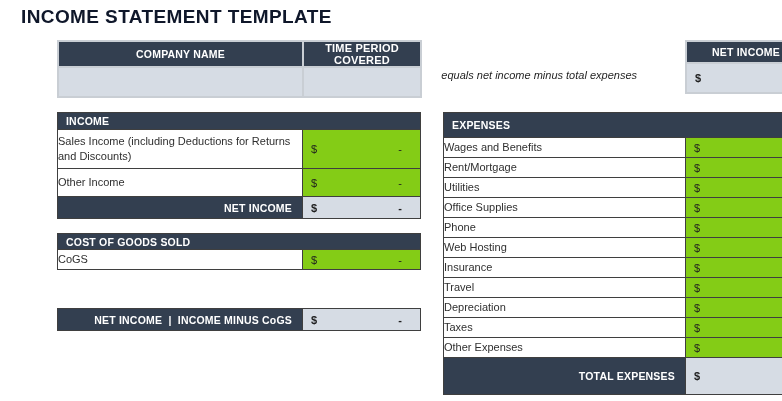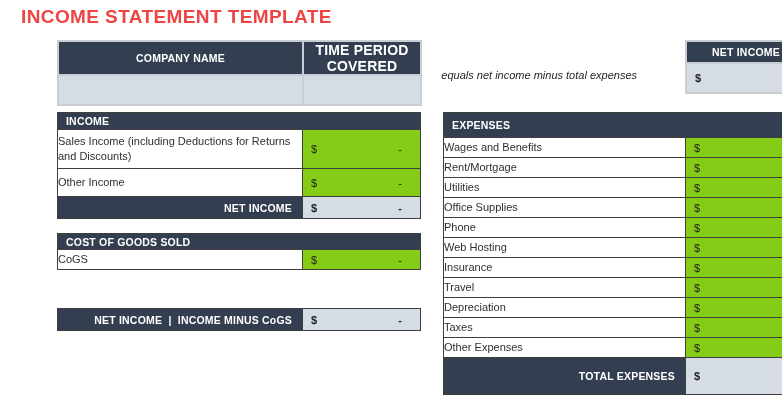--- a/index.html
+++ b/index.html
@@ -12,21 +12,21 @@
     font-family: "Liberation Sans", sans-serif;
     overflow: hidden;
   }
   .page-title {
     position: absolute;
     left: 21px;
     top: 6px;
     margin: 0;
     font-size: 19px;
     font-weight: 700;
-    color: #ef4444;
+    color: #0f172a;
     letter-spacing: 0.4px;
     white-space: nowrap;
   }
   table.tbl {
     position: absolute;
     border-collapse: collapse;
     table-layout: fixed;
     background: #84cc16;
     margin-left: 40px;
   }
@@ -89,21 +89,21 @@
   <h1 class="page-title">INCOME STATEMENT TEMPLATE</h1>
 
   <table class="tbl silver" style="left:17px; top:40px; width:363px;">
     <colgroup>
         <col style="width:245px">
         <col style="width:118px">
       </colgroup>
     <tbody>
       <tr style="height:22px">
         <td class="dark center">COMPANY NAME</td>
-        <td class="dark center" style="font-size:14px">TIME PERIOD COVERED</td>
+        <td class="dark center" style="font-size:11px">TIME PERIOD COVERED</td>
       </tr>
       <tr style="height:30px">
         <td class="gray"></td>
         <td class="gray"></td>
       </tr>
     </tbody>
   </table>
 
   <div class="note">equals net income minus total expenses</div>
 

